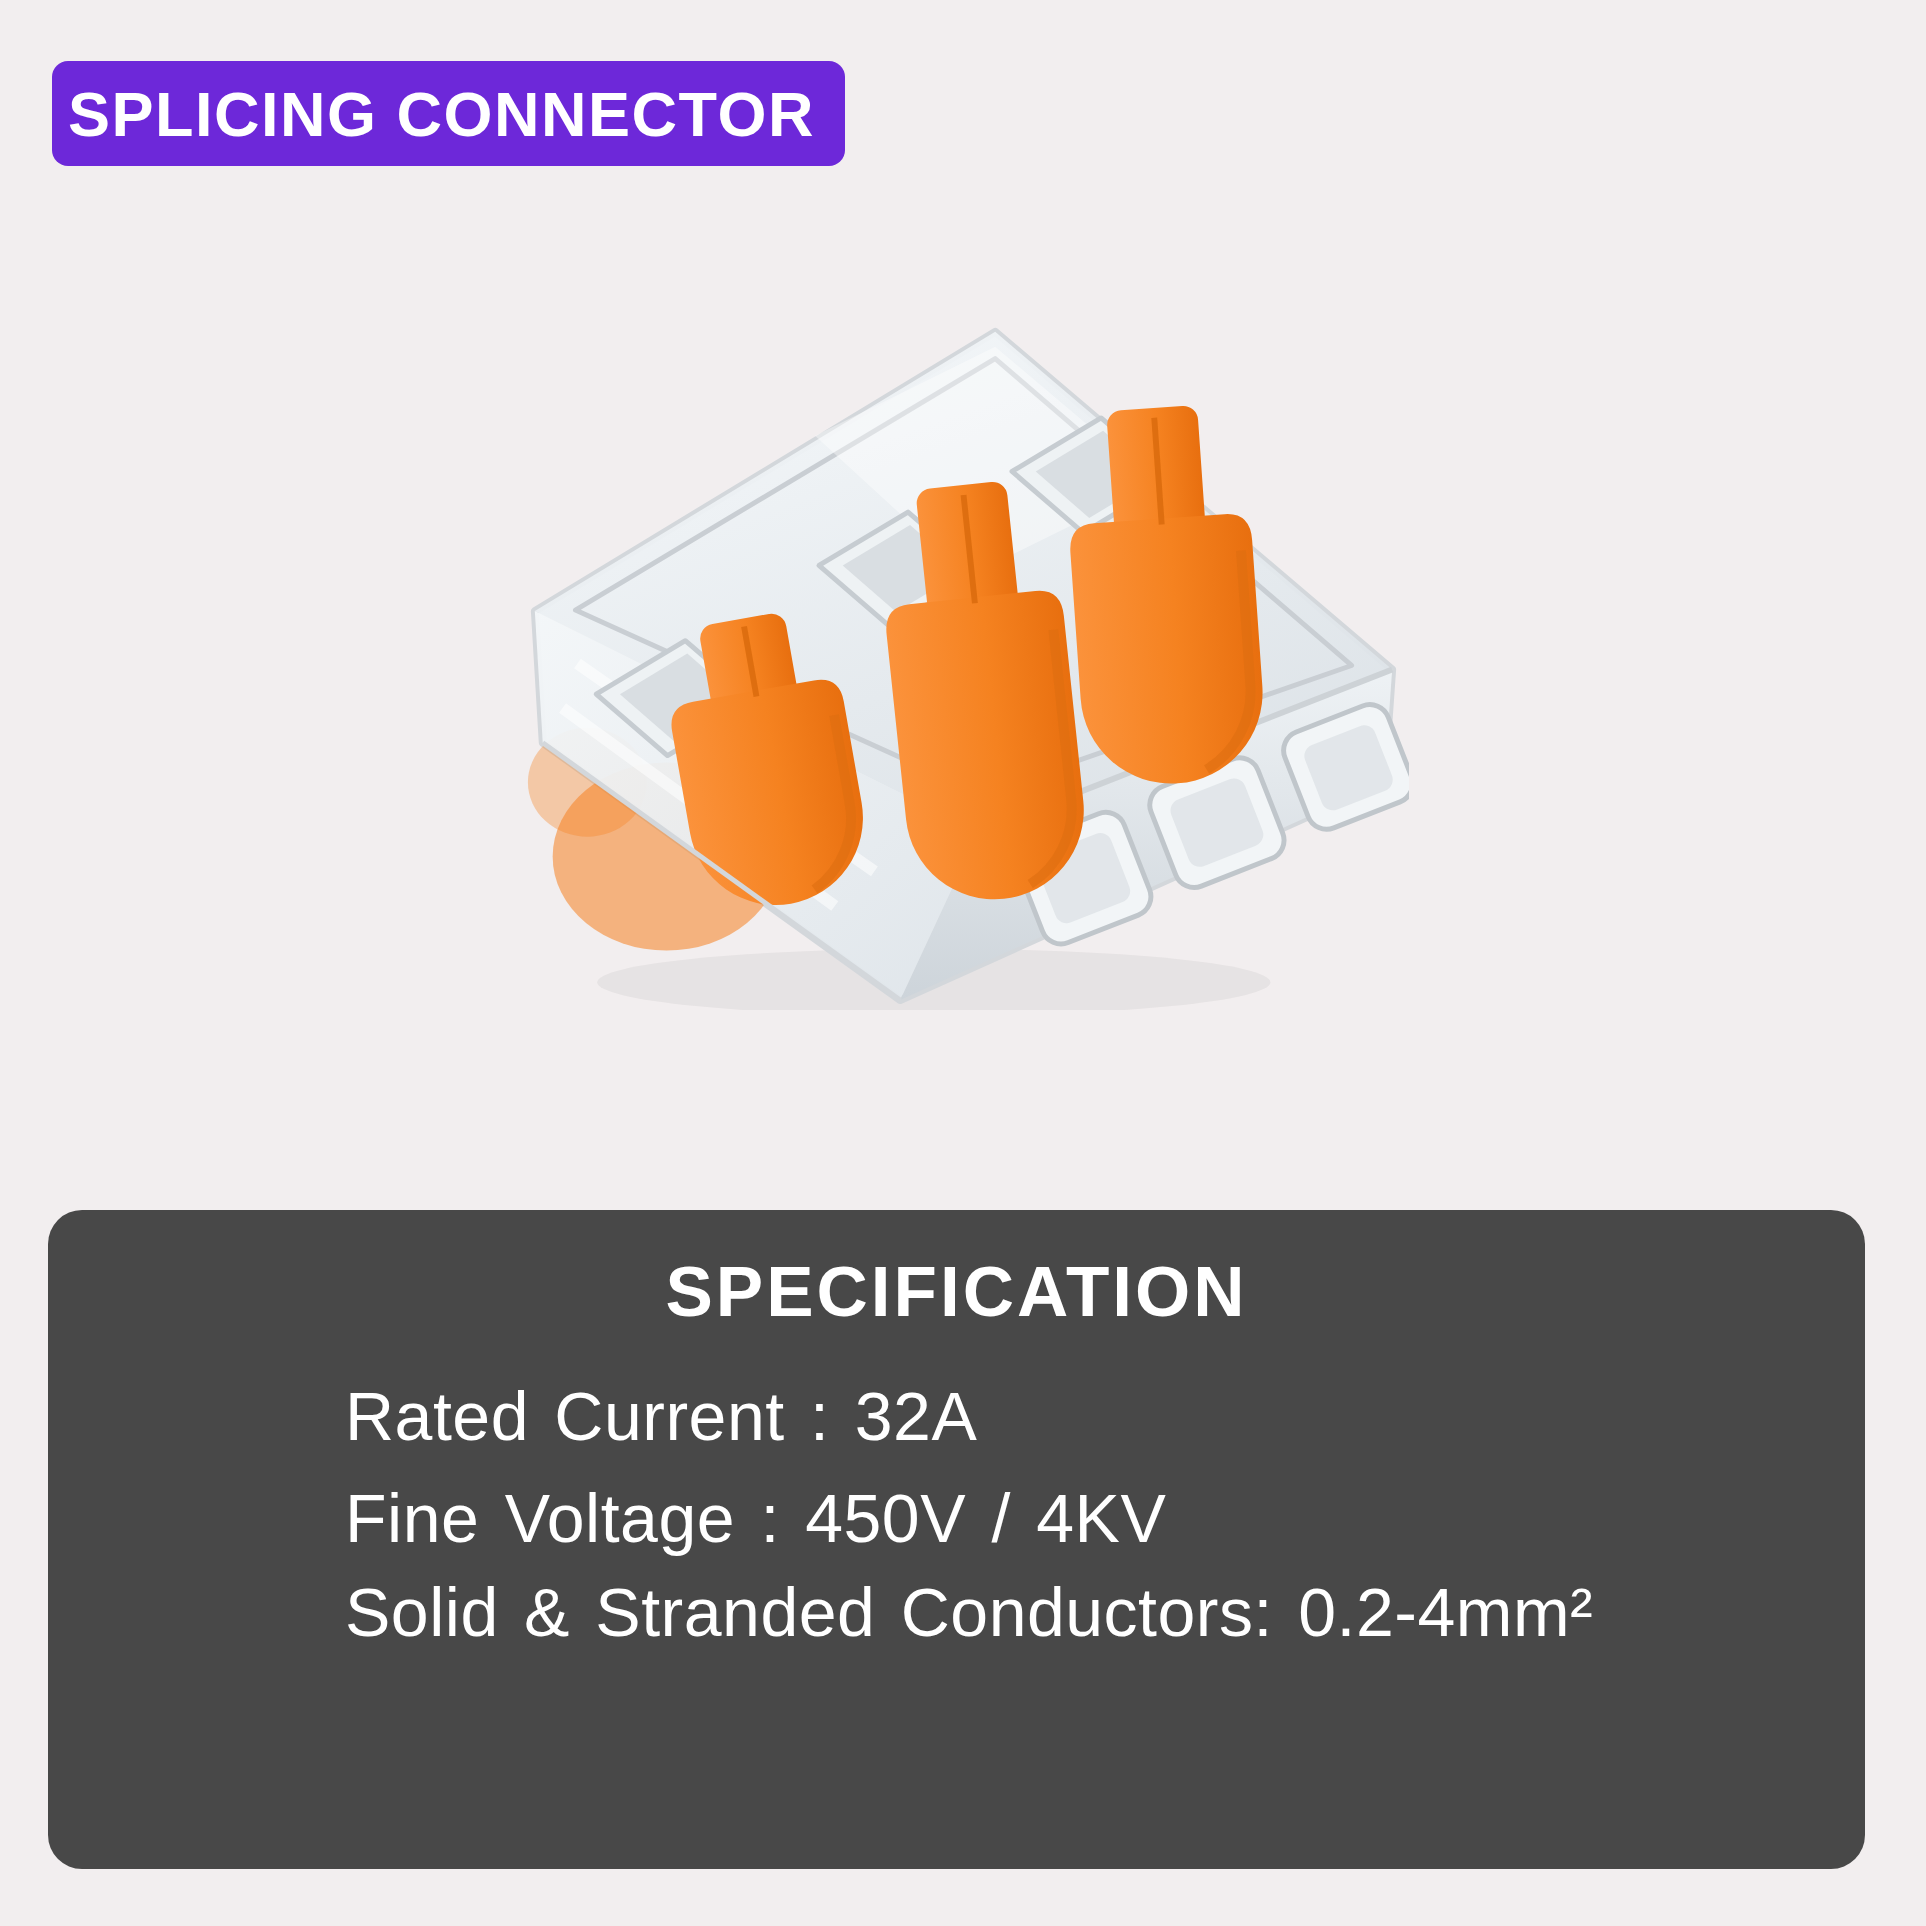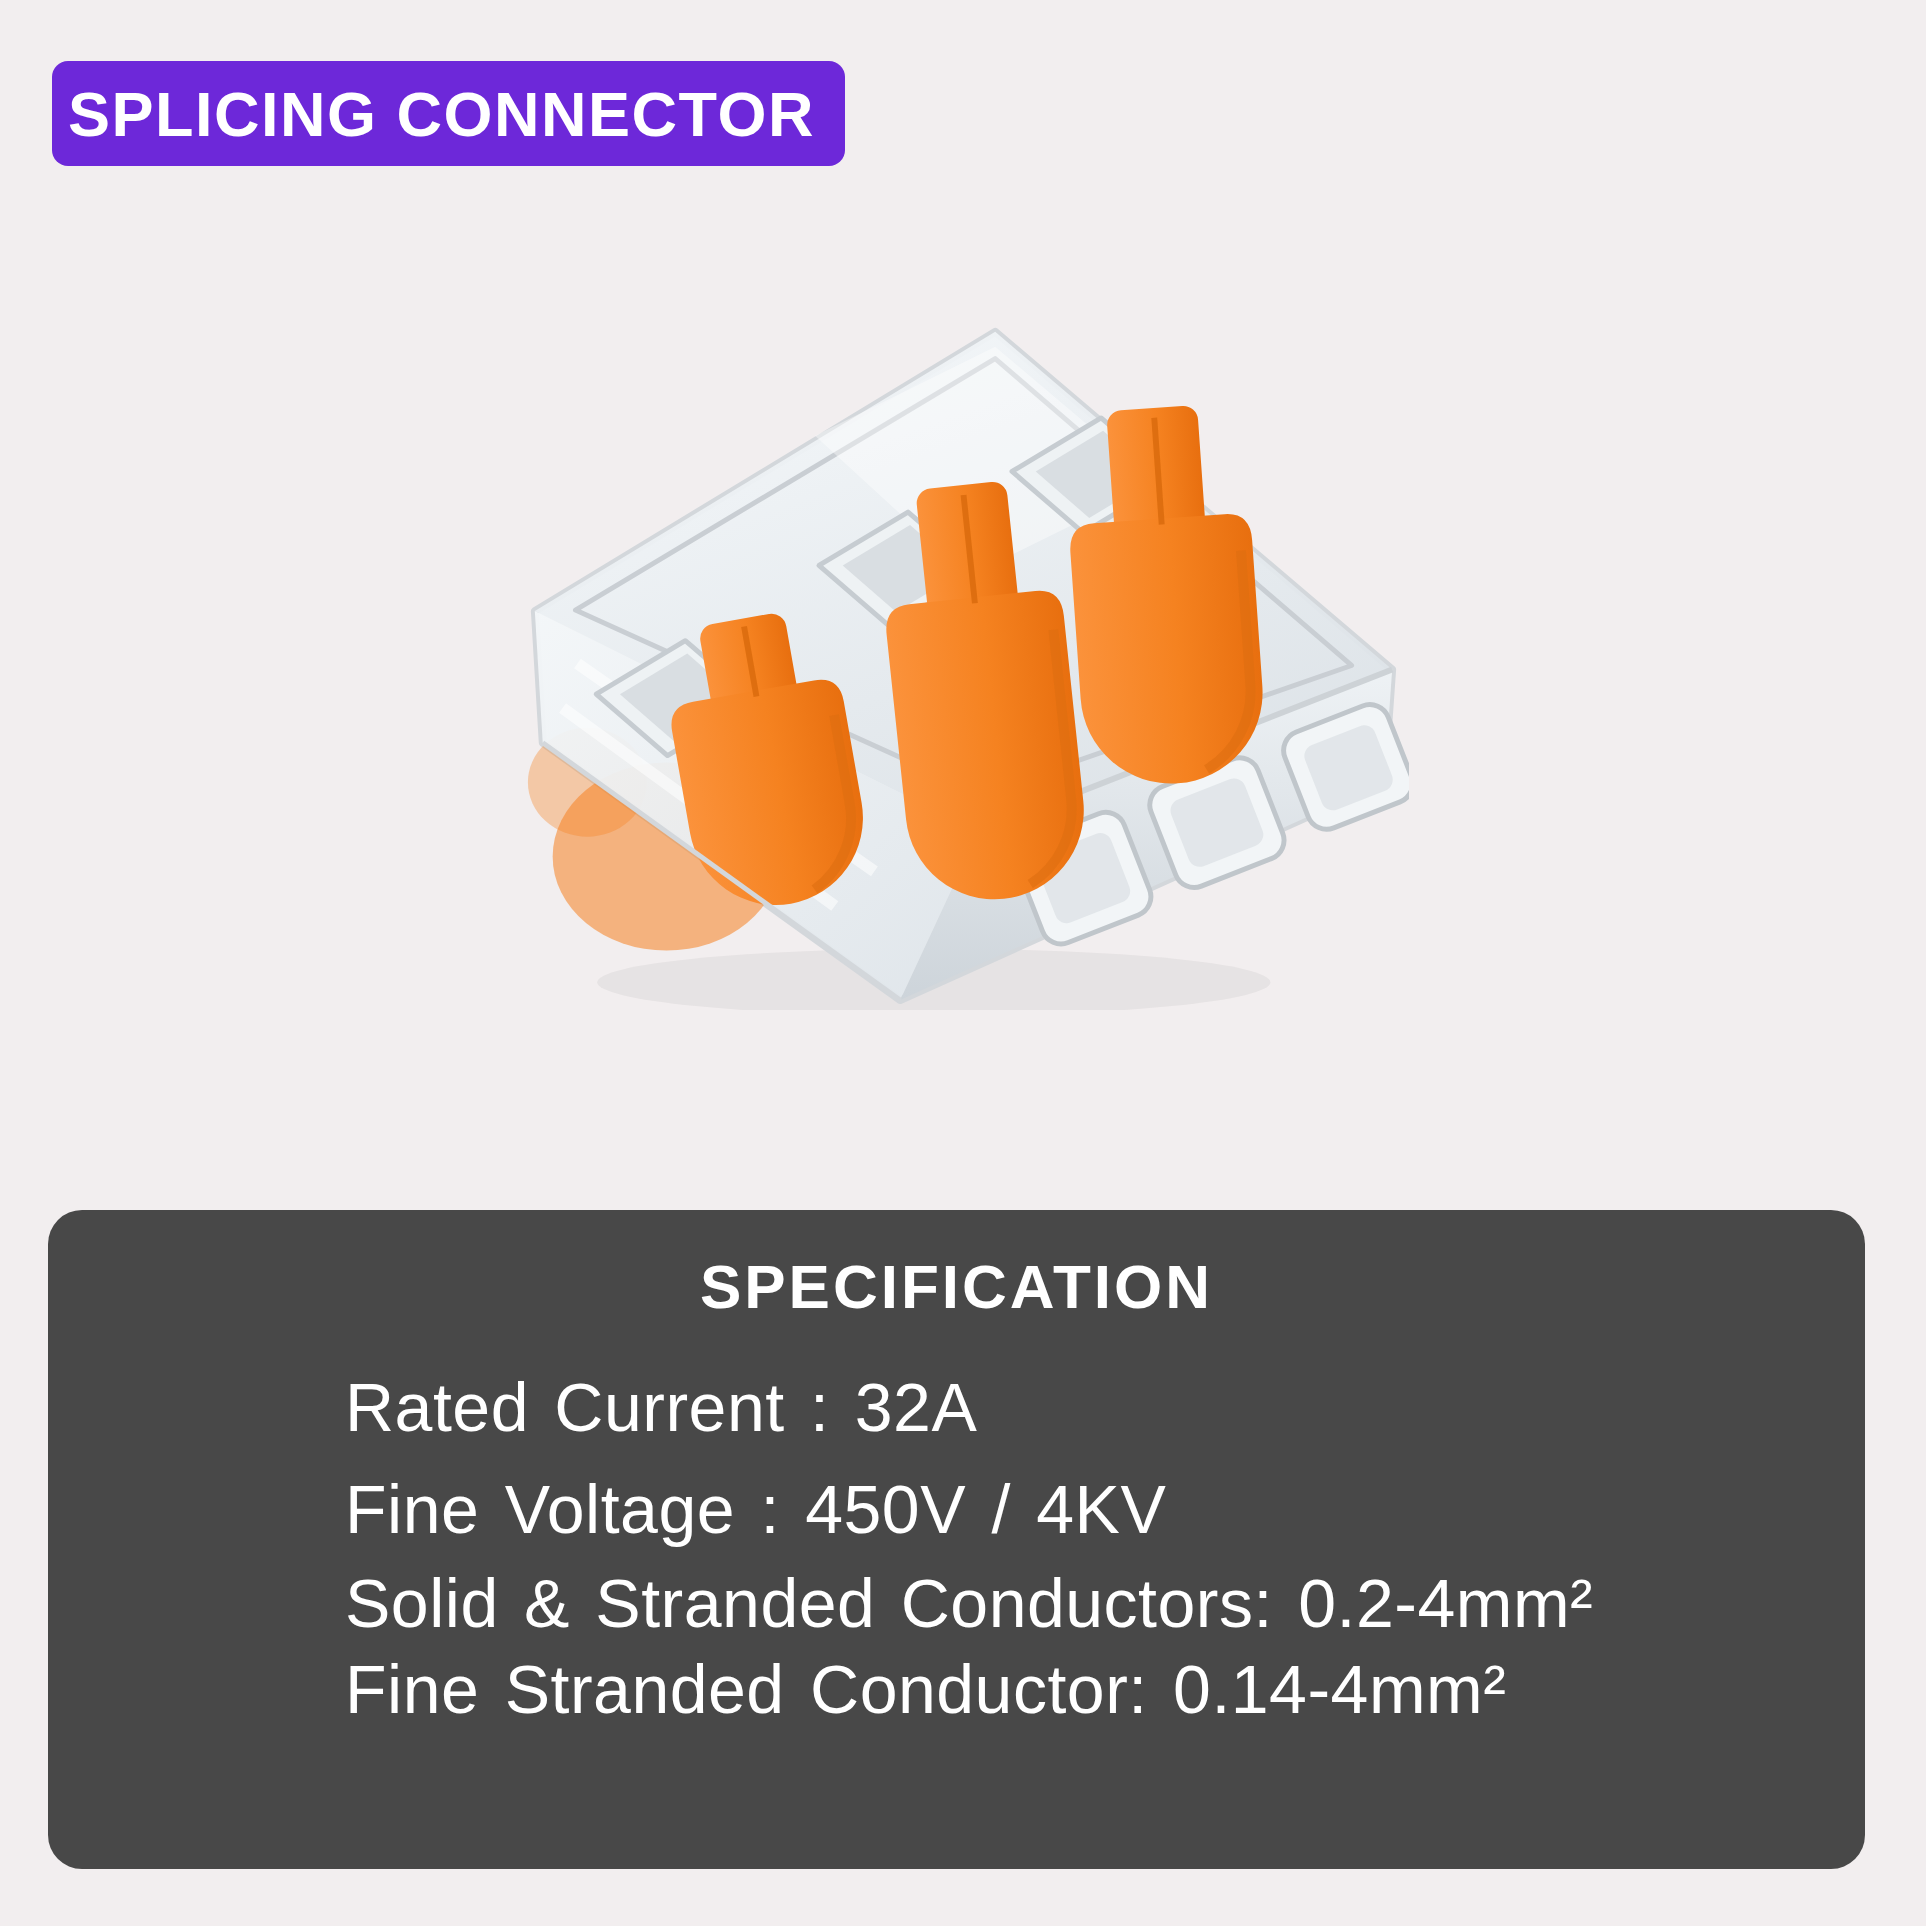--- a/index.html
+++ b/index.html
@@ -18,21 +18,21 @@
     color:#ffffff;font-size:63px;font-weight:bold;letter-spacing:1.5px;
     white-space:nowrap;
   }
   .product{position:absolute;left:518px;top:317px;width:891px;height:693px;}
   .panel{
     position:absolute;left:48px;top:1210px;width:1817px;height:659px;
     background:#484848;border-radius:34px;box-sizing:border-box;
     color:#ffffff;
   }
   .panel-title{
-    text-align:center;margin-top:46px;font-size:62px;font-weight:bold;
+    text-align:center;margin-top:46px;font-size:71px;font-weight:bold;
     letter-spacing:3px;line-height:1;
   }
   .spec-lines{margin:55px 40px 0 297px;font-size:68px;line-height:1;word-spacing:6px;}
   .spec-line{white-space:nowrap;letter-spacing:0.5px;}
   .sl-1{margin-top:0;}
   .sl-2{margin-top:34px;}
   .sl-3{margin-top:44px;}
   .sl-4{margin-top:26px;}
   .sl-5{margin-top:18px;}
 </style>
@@ -124,16 +124,15 @@
 
   <line x1="25" y1="430" x2="386" y2="690" stroke="#d3d7db" stroke-width="5"></line>
 </svg>
 
 <div class="panel">
   <div class="panel-title">SPECIFICATION</div>
   <div class="spec-lines">
     <div class="spec-line sl-1">Rated Current : 32A</div>
     <div class="spec-line sl-2">Fine Voltage : 450V / 4KV</div>
     <div class="spec-line sl-4">Solid &amp; Stranded Conductors: 0.2-4mm²</div>
-    <div class="spec-line sl-5">Fine Stranded Conductor: 0.14-4mm²</div>
   </div>
 </div>
 
 
 </body></html>

